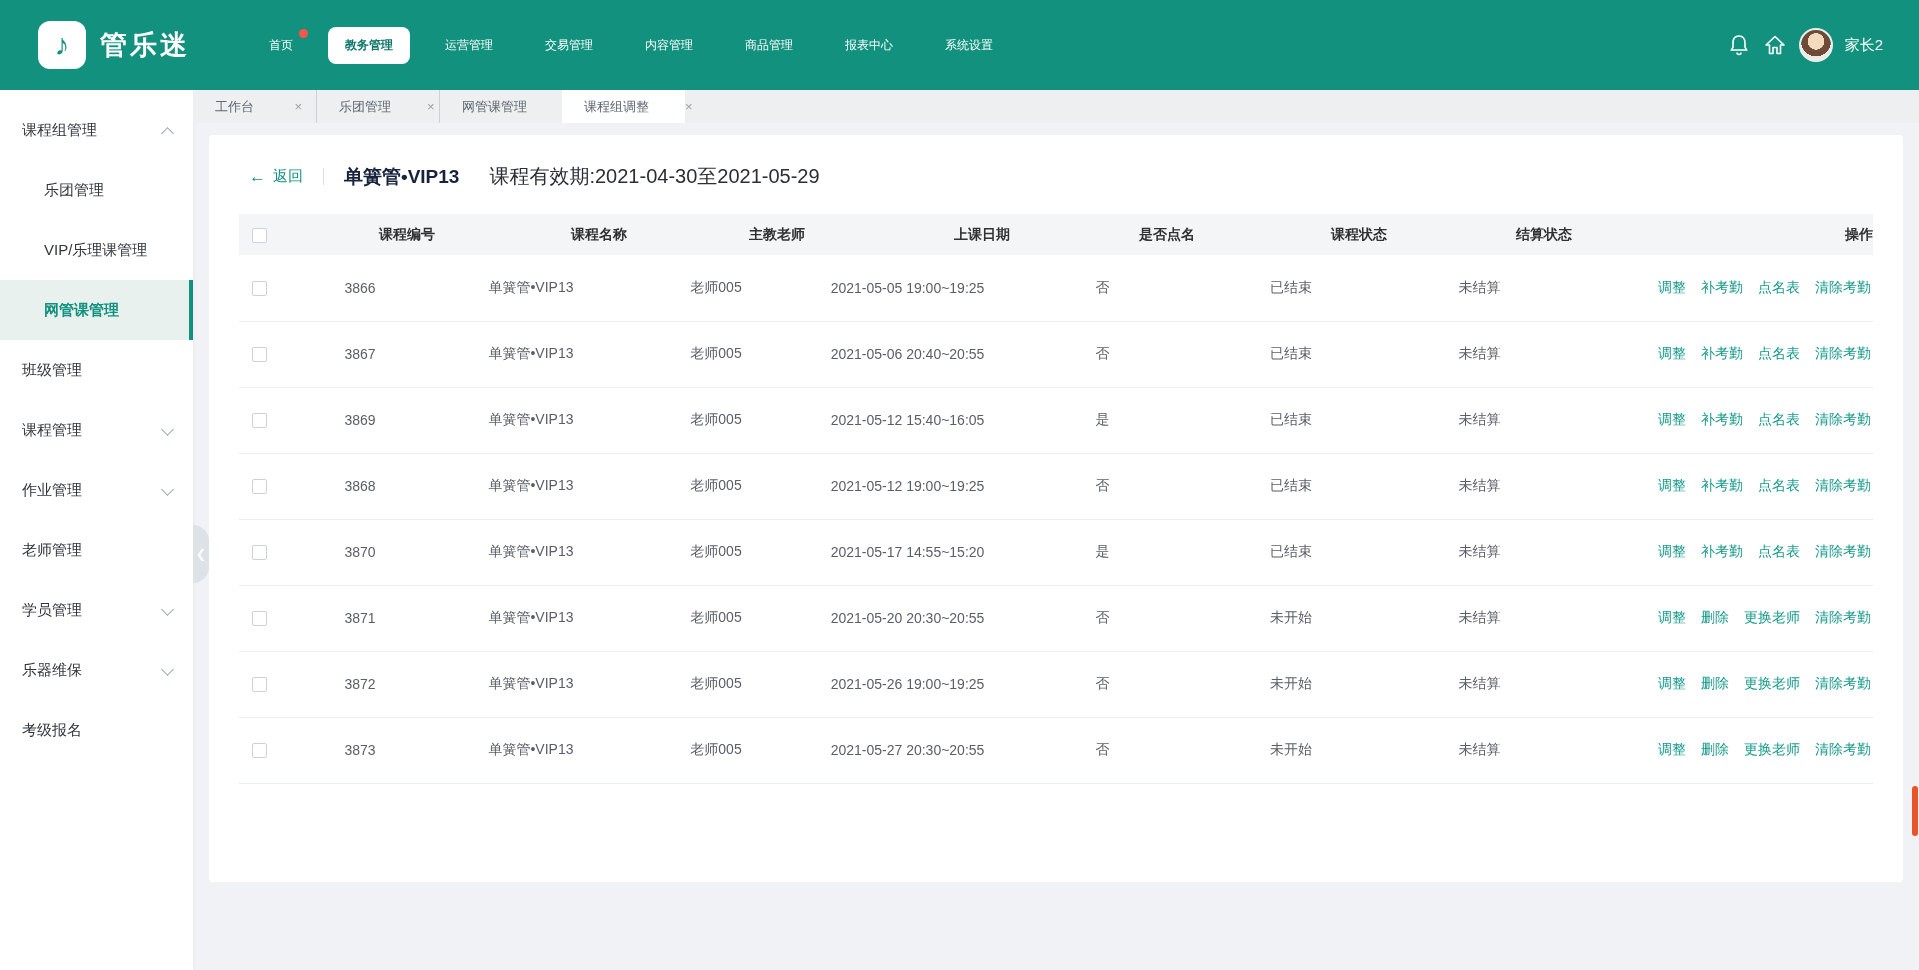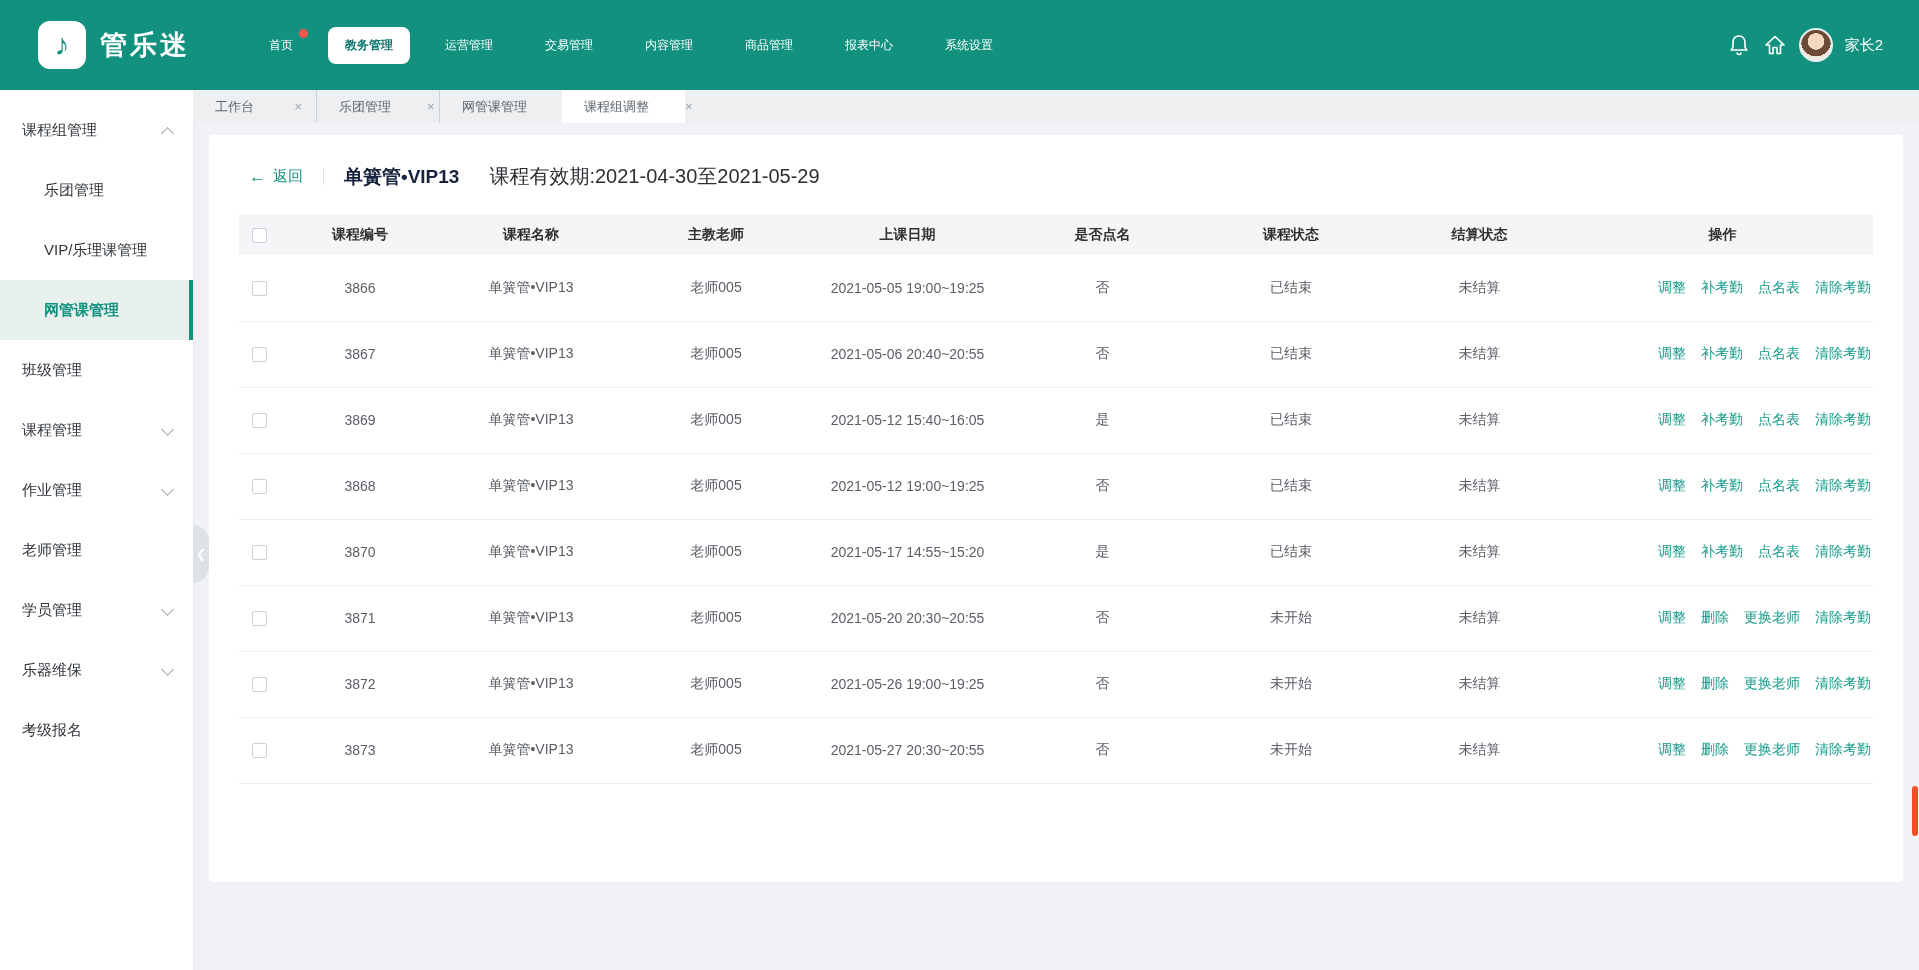--- a/index.html
+++ b/index.html
@@ -64,21 +64,21 @@
   .page-title { font-size:19px; font-weight:bold; color:#17233d; }
   .validity { font-size:20px; color:#2b2f33; margin-left:30px; }
 
   .btn-row { display:flex; gap:15px; margin-top:24px; }
   .btn { background:#12917f; color:#fff; font-size:14px; border:none; border-radius:4px;
     padding:10px 16px; cursor:pointer; white-space:nowrap; }
 
   
   table { width:100%; border-collapse:collapse; margin-top:24px; table-layout:fixed; }
   thead tr { background:#f4f5f7; }
-  th { font-size:14px; color:#303133; font-weight:bold; height:41px; text-align:center; }
+  th { font-size:14px; color:#303133; font-weight:bold; height:41px; text-align:right; }
   td { font-size:14px; color:#5a5e66; height:66px; text-align:center; border-bottom:1px solid #ebeef5; }
   .checkbox { display:inline-block; width:15px; height:15px; border:1px solid #ccd1dc;
     border-radius:2px; background:#fff; cursor:pointer; vertical-align:middle; }
   .checkbox-cell { text-align:left; padding-left:13px; }
   .actions-cell { text-align:right; padding-right:2px; white-space:nowrap; }
   .action-link { color:#16998a; text-decoration:none; margin-left:15px; cursor:pointer; }
 
   
   .scrollbar-thumb { position:absolute; right:1px; top:786px; width:6px; height:50px;
     background:#e95328; border-radius:3px; z-index:9; cursor:grab; }

